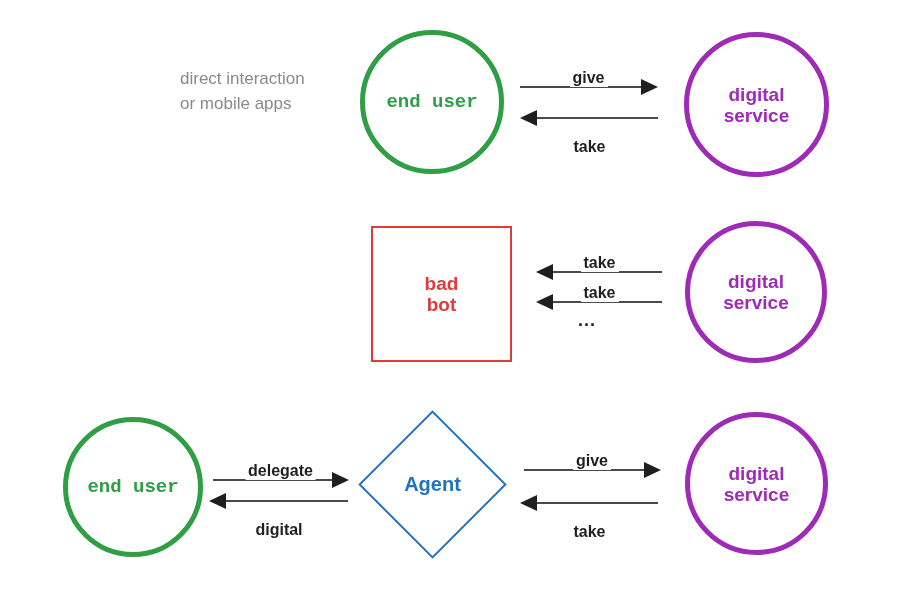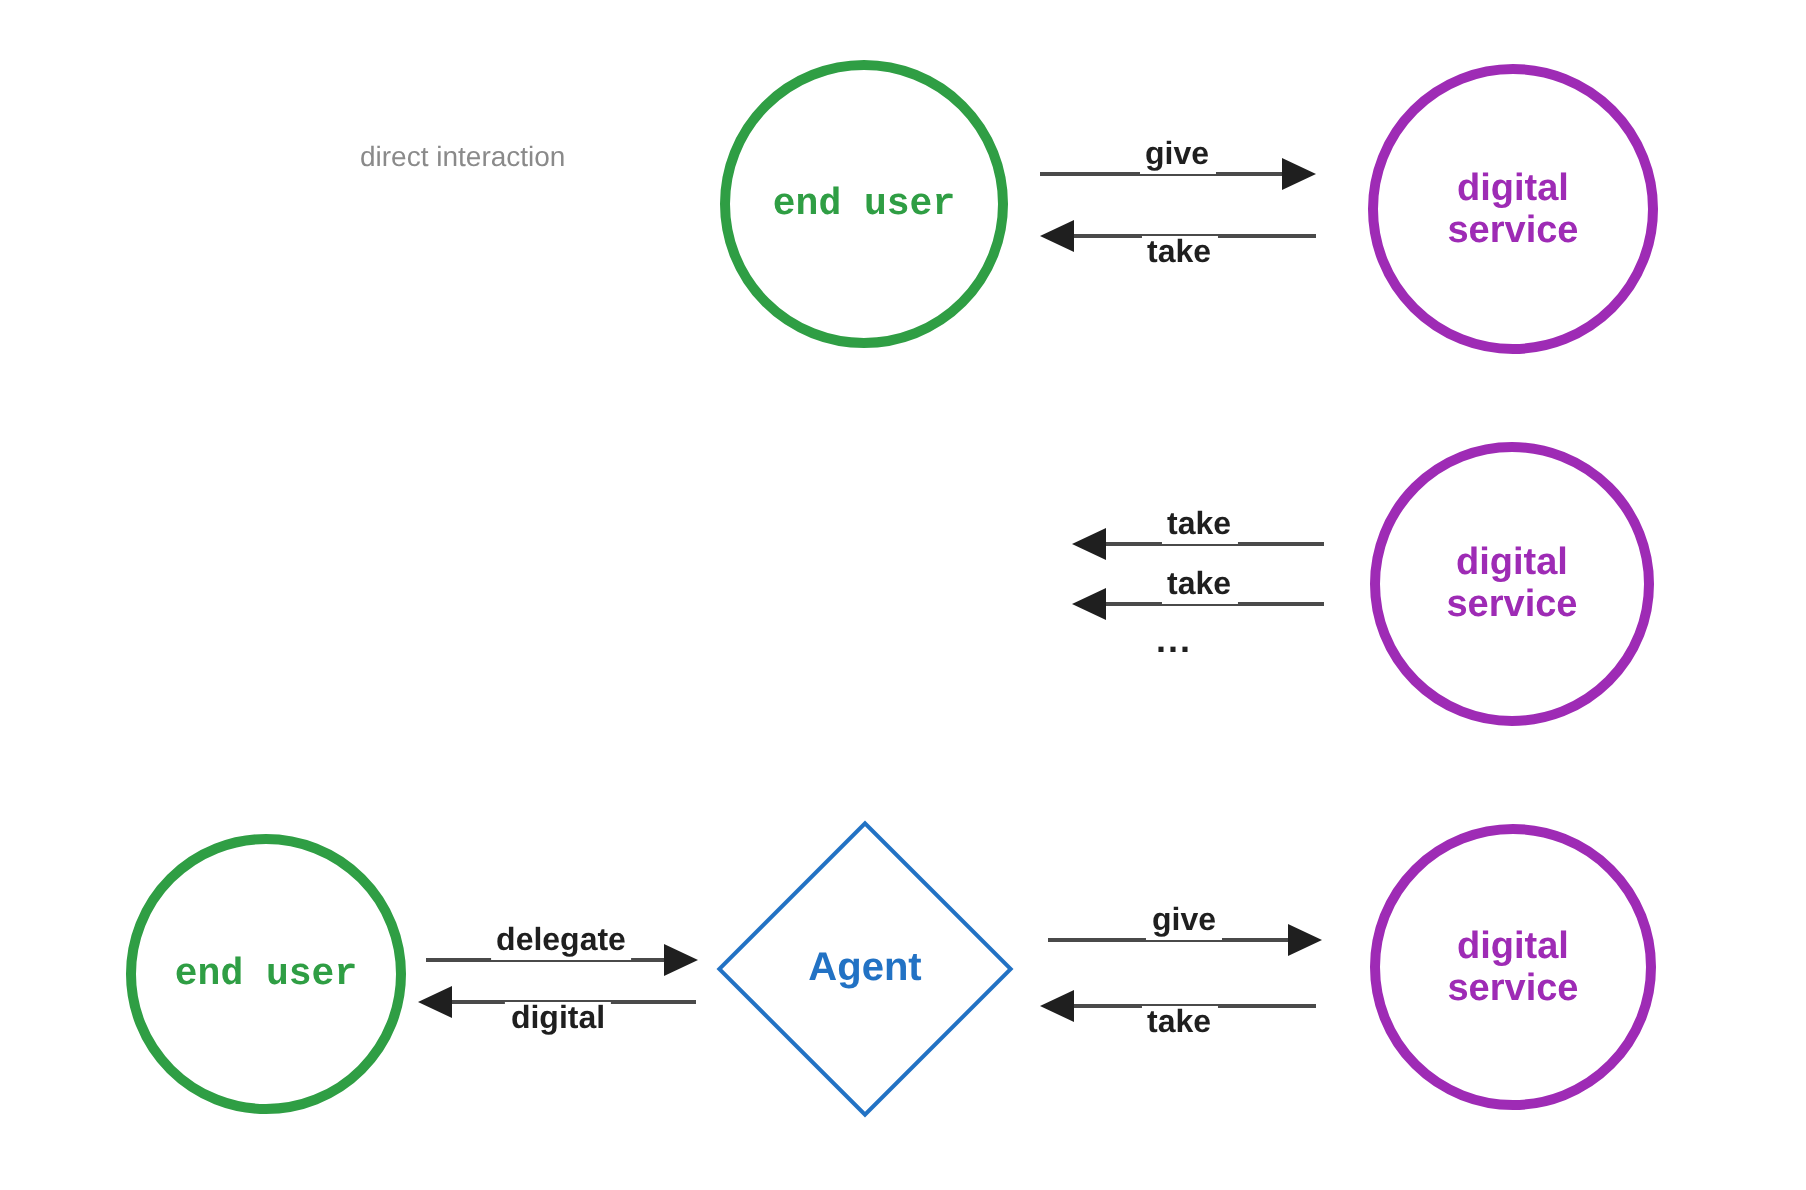--- a/index.html
+++ b/index.html
@@ -8,21 +8,21 @@
   }
   * { margin:0; padding:0; box-sizing:border-box; }
   html,body { background:#ffffff; }
   .canvas {
     position:relative; width:903px; height:595px; background:#ffffff;
     font-family:"Liberation Sans", sans-serif; overflow:hidden;
   }
   
   .note {
     position:absolute; left:180px; top:66px;
-    font-size:14px; line-height:25px; color:var(--gray); font-weight:400;
+    font-size:17px; line-height:25px; color:var(--gray); font-weight:400;
   }
   
   .node {
     position:absolute; display:flex; align-items:center; justify-content:center;
     text-align:center; font-size:19px; font-weight:600; background:#ffffff;
   }
   .circle { border-radius:50%; }
   .circle.green  { border:5px solid var(--green);  color:var(--green);font-family:Liberation Mono, monospace; }
   .circle.purple { border:5px solid var(--purple); color:var(--purple); }
   .square.red    { border:2.5px solid var(--red);  color:var(--red); }
@@ -46,36 +46,37 @@
   }
   .head {
     position:absolute; top:50%; width:0; height:0; transform:translateY(-50%);
     border-top:8px solid transparent; border-bottom:8px solid transparent;
   }
   .head.right { right:-1px; border-left:17px solid var(--arrow); }
   .head.left  { left:-1px;  border-right:17px solid var(--arrow); }
   .lbl {
     position:absolute; left:50%; transform:translateX(-50%);
     font-size:16px; font-weight:600; color:var(--label); white-space:nowrap;
-    background:#ffffff; padding:0 3px;
+    background:#ffffff; padding:0 3px;margin-top:20px;
   }
   .lbl.above { bottom:8px; }
   .lbl.below { top:8px; }
   .ellipsis {
     position:absolute; left:567px; top:310px; width:40px; text-align:center;
     font-size:18px; font-weight:600; color:var(--label); letter-spacing:1px;
   }
 </style>
 </head>
 <body>
 
 <div class="canvas">
 
   <div class="note">
     <div>direct interaction</div>
+    <div>or mobile apps</div>
   </div>
 
   <div class="node circle green" style="left:360px; top:30px; width:144px; height:144px;">
     <span>end user</span>
   </div>
 
   <div class="arrow" style="left:520px; top:79px; width:137px;">
     <div class="shaft"></div>
     <div class="head right"></div>
     <div class="lbl above">give</div>
@@ -84,20 +85,23 @@
   <div class="arrow" style="left:521px; top:110px; width:137px;">
     <div class="shaft" style="left:2px; right:0;"></div>
     <div class="head left"></div>
     <div class="lbl below">take</div>
   </div>
 
   <div class="node circle purple" style="left:684px; top:32px; width:145px; height:145px;">
     <span class="wrap2 w-ds">digital service</span>
   </div>
 
+  <div class="node square red" style="left:371px; top:226px; width:141px; height:136px;">
+    <span class="wrap2 w-bb">bad bot</span>
+  </div>
 
   <div class="arrow" style="left:537px; top:264px; width:125px;">
     <div class="shaft" style="left:2px; right:0;"></div>
     <div class="head left"></div>
     <div class="lbl above">take</div>
   </div>
 
   <div class="arrow" style="left:537px; top:294px; width:125px;">
     <div class="shaft" style="left:2px; right:0;"></div>
     <div class="head left"></div>

